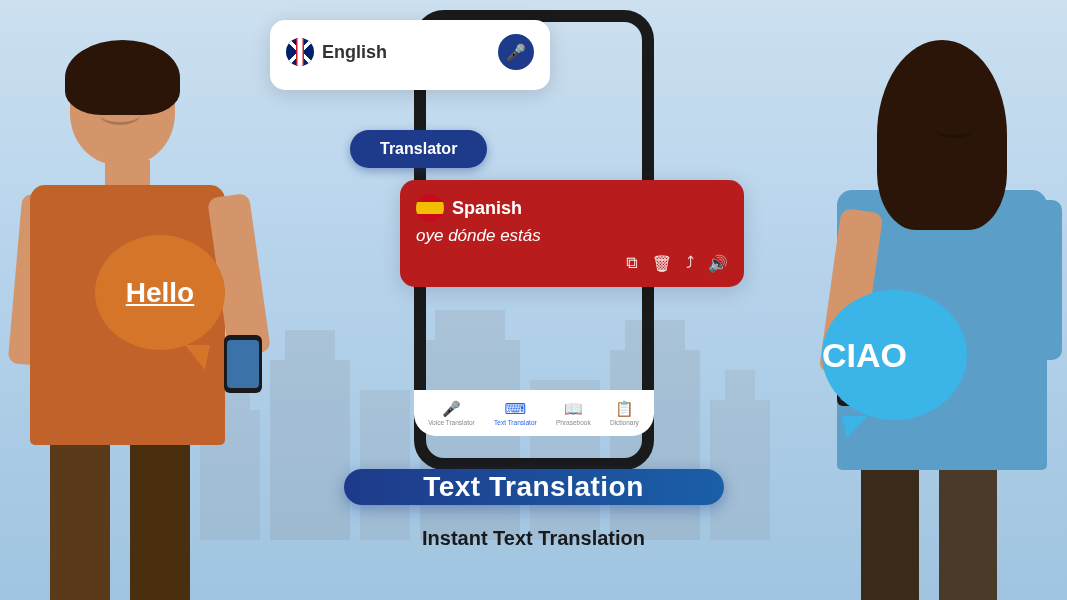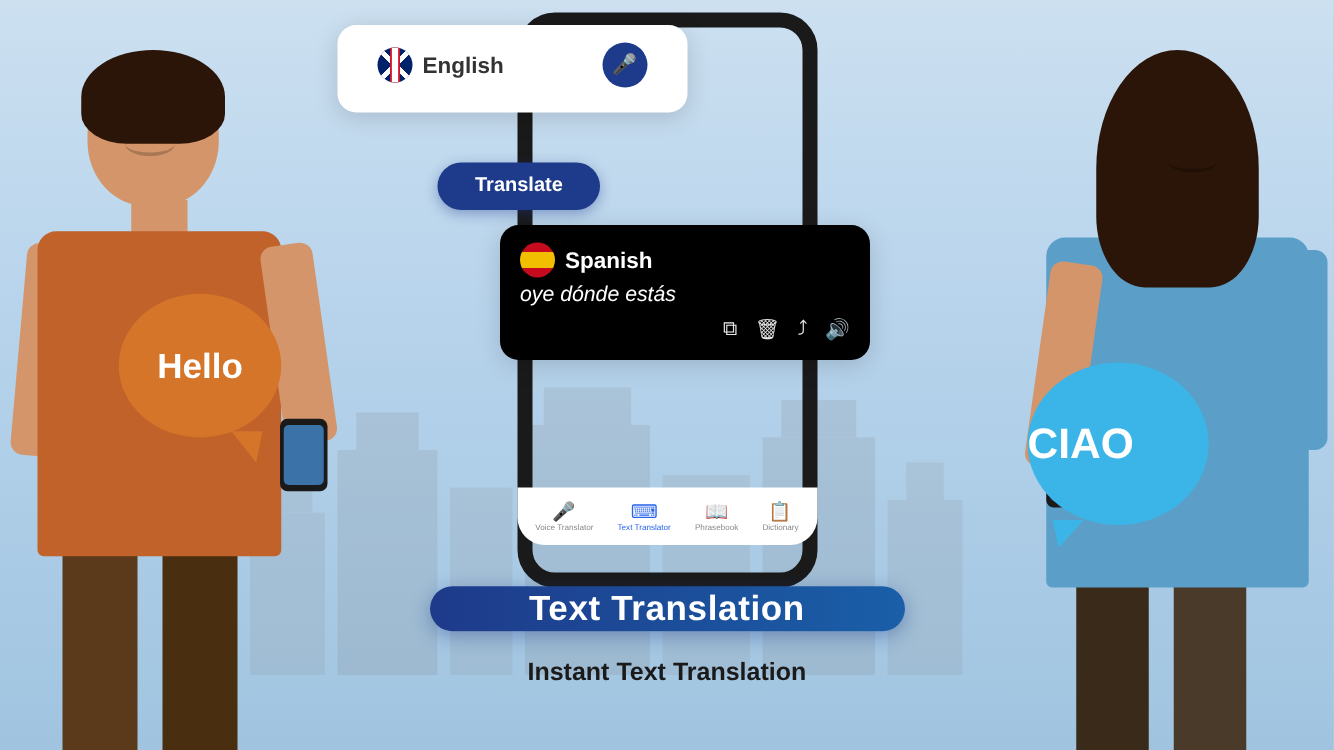--- a/index.html
+++ b/index.html
@@ -34,20 +34,21 @@
       width: 0;
       height: 0;
       border-left: 20px solid transparent;
       border-right: 5px solid transparent;
       border-top: 25px solid #d4752a;
     }
     .bubble-hello-text {
       color: white;
       font-size: 28px;
       font-weight: 700;
+      text-decoration: underline;
     }
 
     
     .bubble-ciao {
       position: absolute;
       right: 100px;
       top: 290px;
       width: 145px;
       height: 130px;
       background: #3bb5e8;
@@ -168,21 +169,21 @@
     }
 
     
     .floating-en-card {
       position: absolute;
       left: 270px;
       top: 20px;
       width: 280px;
       background: white;
       border-radius: 15px;
-      padding: 14px 32px;
+      padding: 14px 16px;
       box-shadow: 0 4px 20px rgba(0,0,0,0.15);
       z-index: 15;
     }
     .floating-en-header {
       display: flex;
       align-items: center;
       justify-content: space-between;
       margin-bottom: 6px;
     }
     .floating-en-lang {
@@ -220,22 +221,22 @@
       font-size: 16px;
       font-weight: 700;
       cursor: pointer;
       z-index: 15;
       box-shadow: 0 3px 10px rgba(30,58,138,0.4);
     }
     .floating-es-card {
       position: absolute;
       left: 400px;
       top: 180px;
-      width: 296px;
-      background: #000000;
+      width: 344px;
+      background: #b91c1c;
       border-radius: 15px;
       padding: 14px 16px;
       box-shadow: 0 4px 20px rgba(0,0,0,0.15);
       z-index: 15;
     }
     .floating-es-lang {
       display: flex;
       align-items: center;
       gap: 8px;
       font-size: 18px;
@@ -347,21 +348,21 @@
 <div class="floating-en-card">
   <div class="floating-en-header">
     <div class="floating-en-lang">
       <div class="flag-circle-uk"></div>
       <span>English</span>
     </div>
     <div class="floating-mic">🎤</div>
   </div>
 </div>
 
-<button class="floating-translate-btn">Translate</button>
+<button class="floating-translate-btn">Translator</button>
 
 <div class="floating-es-card">
   <div class="floating-es-lang">
     <div class="flag-circle-es"></div>
     <span>Spanish</span>
   </div>
   <div class="floating-es-text">oye dónde estás</div>
   <div class="floating-es-actions">
     <span class="floating-es-icon">⧉</span>
     <span class="floating-es-icon">🗑</span>

